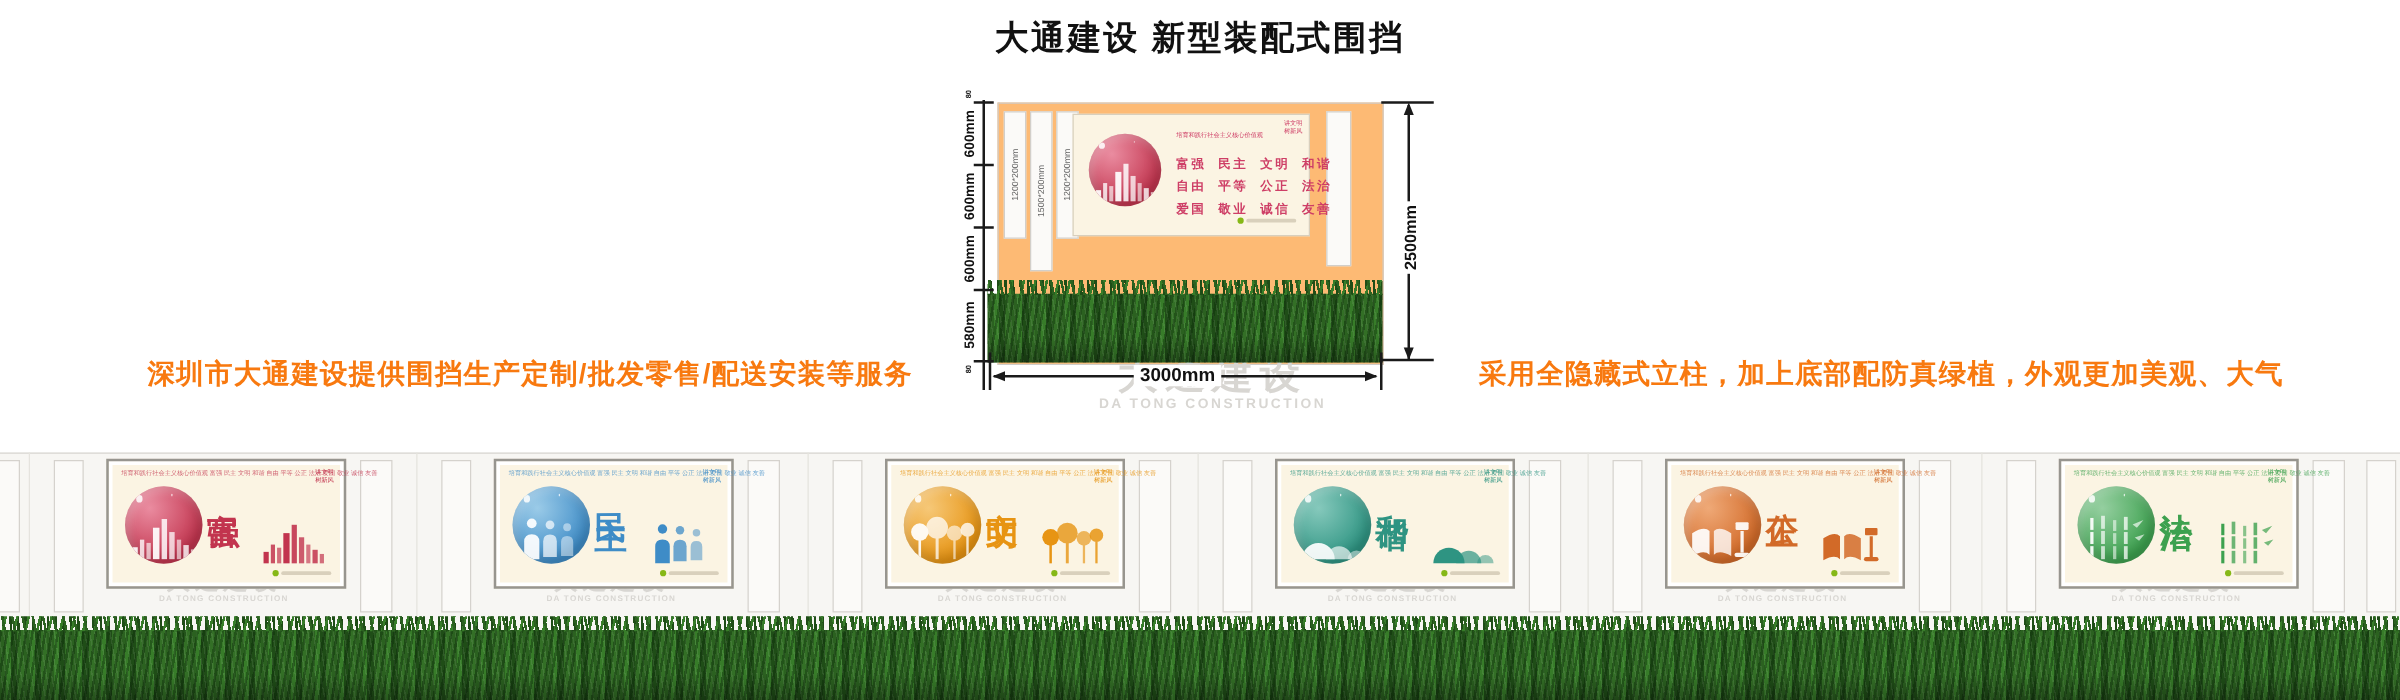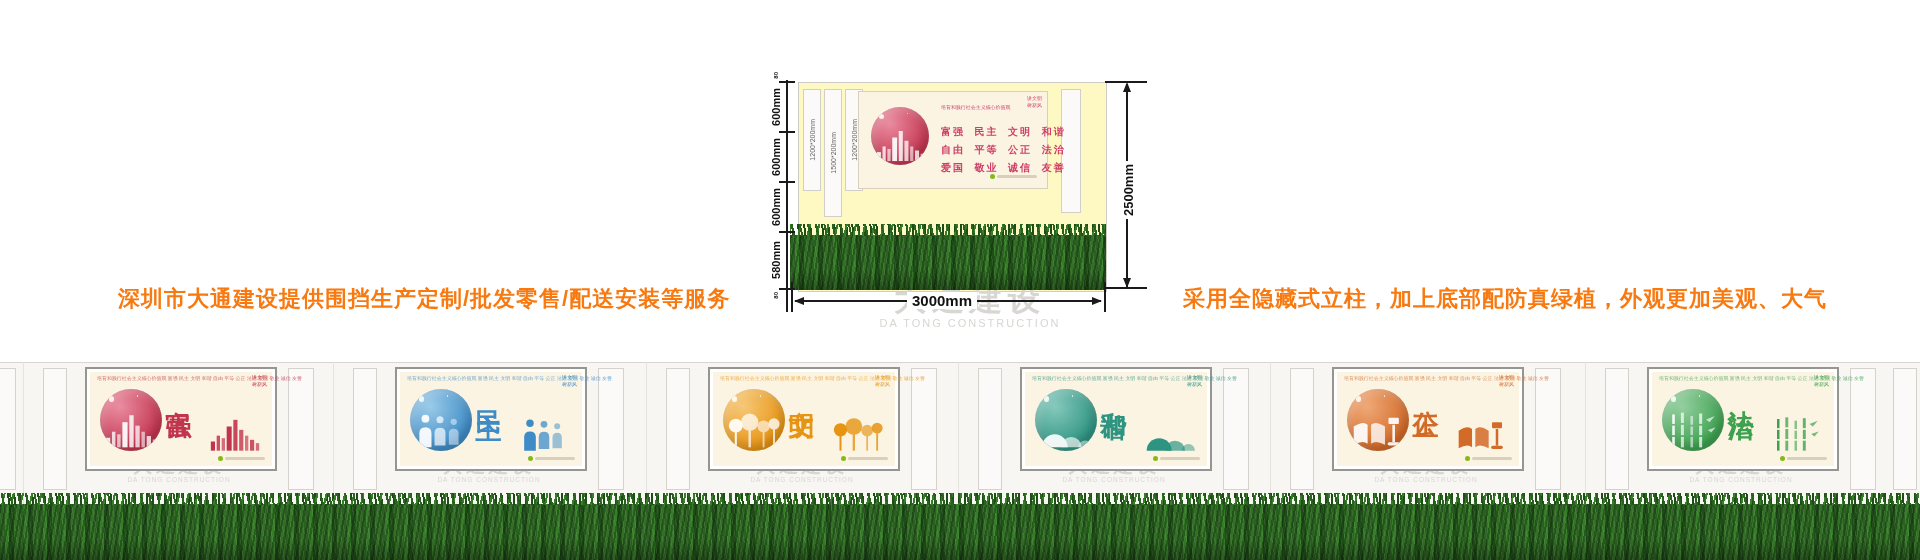--- a/index.html
+++ b/index.html
@@ -14,21 +14,21 @@
 
   
   .promo{position:absolute;top:284px;font-size:22px;font-weight:bold;
          color:#f8790f;letter-spacing:1px;white-space:nowrap;}
   .promo-left{left:118px;}
   .promo-right{left:1183px;}
 
   
   .diagram{position:absolute;left:755px;top:70px;width:430px;height:300px;}
   .dwall{position:absolute;left:43px;top:12px;width:307px;height:208px;
-         background:#fef9c3;border:1px solid #cfccc7;z-index:0;}
+         background:#fdba74;border:1px solid #cfccc7;z-index:0;}
   .dpost{position:absolute;background:#fbfaf8;border:1px solid #d2cfca;
          display:flex;align-items:center;justify-content:center;}
   .dpost .vtext span{font-size:7px;color:#666;font-weight:normal;}
   .dp1{left:4px;top:6px;width:16px;height:100px;}
   .dp2{left:25px;top:6px;width:16px;height:126px;}
   .dp3{left:46px;top:6px;width:16px;height:100px;}
   .dp4{left:262px;top:6px;width:18px;height:122px;}
 
   .vtext{display:flex;align-items:center;justify-content:center;}
   .vtext span{writing-mode:vertical-rl;transform:rotate(180deg);white-space:nowrap;
@@ -59,21 +59,21 @@
   .grass::before{content:"";position:absolute;left:0;right:0;top:-11px;height:12px;
     background:
       repeating-linear-gradient(78deg, rgba(0,0,0,0) 0 3px, #2b6120 3px 5px, rgba(0,0,0,0) 5px 8px),
       repeating-linear-gradient(-78deg, rgba(0,0,0,0) 0 3px, #377c29 3px 5px, rgba(0,0,0,0) 5px 9px),
       repeating-linear-gradient(86deg, rgba(0,0,0,0) 0 2px, #1f4d17 2px 4px, rgba(0,0,0,0) 4px 6px);}
   .dgrass{position:absolute;left:35px;top:165px;width:316px;height:55px;z-index:1;}
 
   
   .wm{color:#d8d6d2;text-align:center;line-height:1;}
   .wm-cn{font-weight:bold;}
-  .wm-en{font-weight:normal;}
+  .wm-en{font-weight:bold;}
   .dwm{position:absolute;left:105px;top:213px;width:220px;z-index:0;}
   .dwm .wm-cn{font-size:32px;letter-spacing:6px;}
   .dwm .wm-en{font-size:11px;letter-spacing:2px;margin-top:3px;}
   .mwm{position:absolute;left:62px;top:94px;width:188px;z-index:0;}
   .mwm .wm-cn{font-size:19px;letter-spacing:4px;}
   .mwm .wm-en{font-size:6.5px;letter-spacing:1px;margin-top:2px;}
 
   .caption{position:absolute;left:0;right:0;top:264px;text-align:center;
            font-size:19px;color:#222;letter-spacing:2px;z-index:3;}
 
@@ -205,20 +205,21 @@
           <rect x="37" y="15" width="3.5" height="11"></rect>
           <rect x="37" y="28" width="3.5" height="12"></rect>
         </g>
       <path opacity=".7" d="M45 8l10-4-6 7zM47 20l9-3-5 6z"></path>
     </g>
   </defs>
 </svg>
 
 <div class="stage">
 
+  <div class="title">大通建设 新型装配式围挡</div>
 
   <div class="promo promo-right">采用全隐藏式立柱，加上底部配防真绿植，外观更加美观、大气</div>
   <div class="promo promo-left">深圳市大通建设提供围挡生产定制/批发零售/配送安装等服务</div>
 
   <div class="diagram">
 
     <div class="dwall">
       <div class="dpost dp1">
         <div class="vtext">
             <span>1200*200mm</span>

